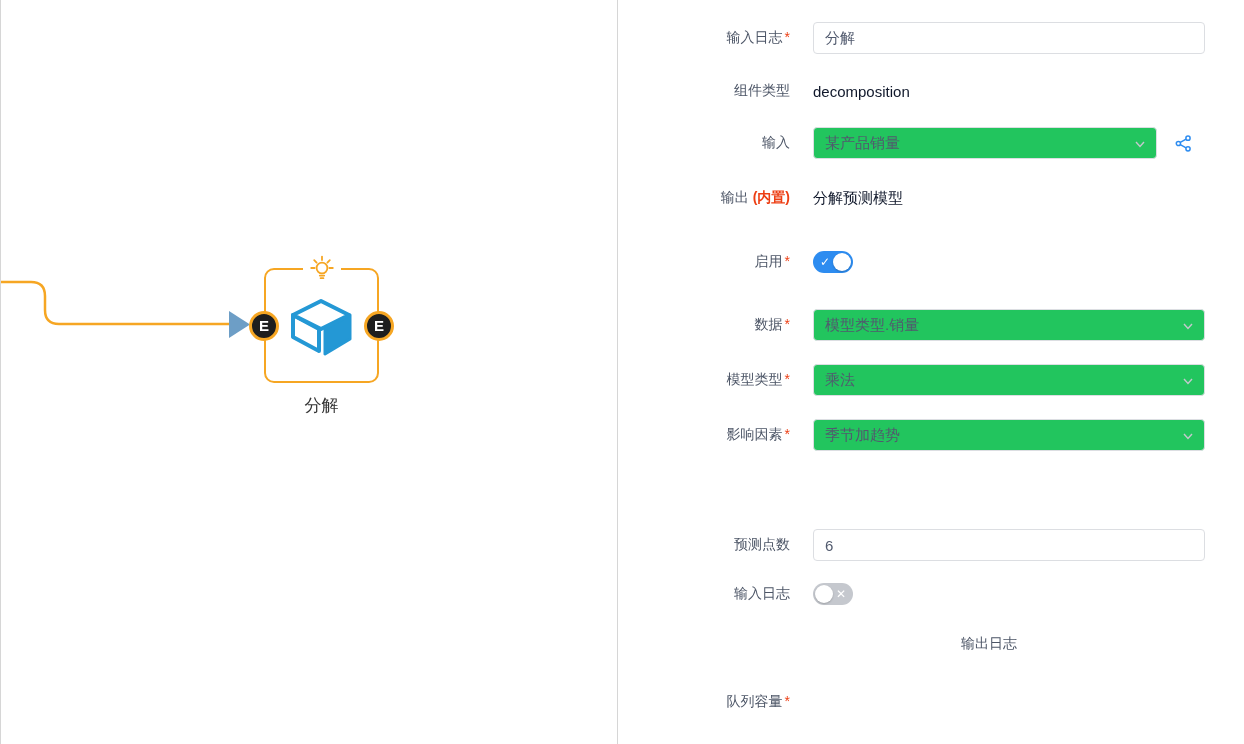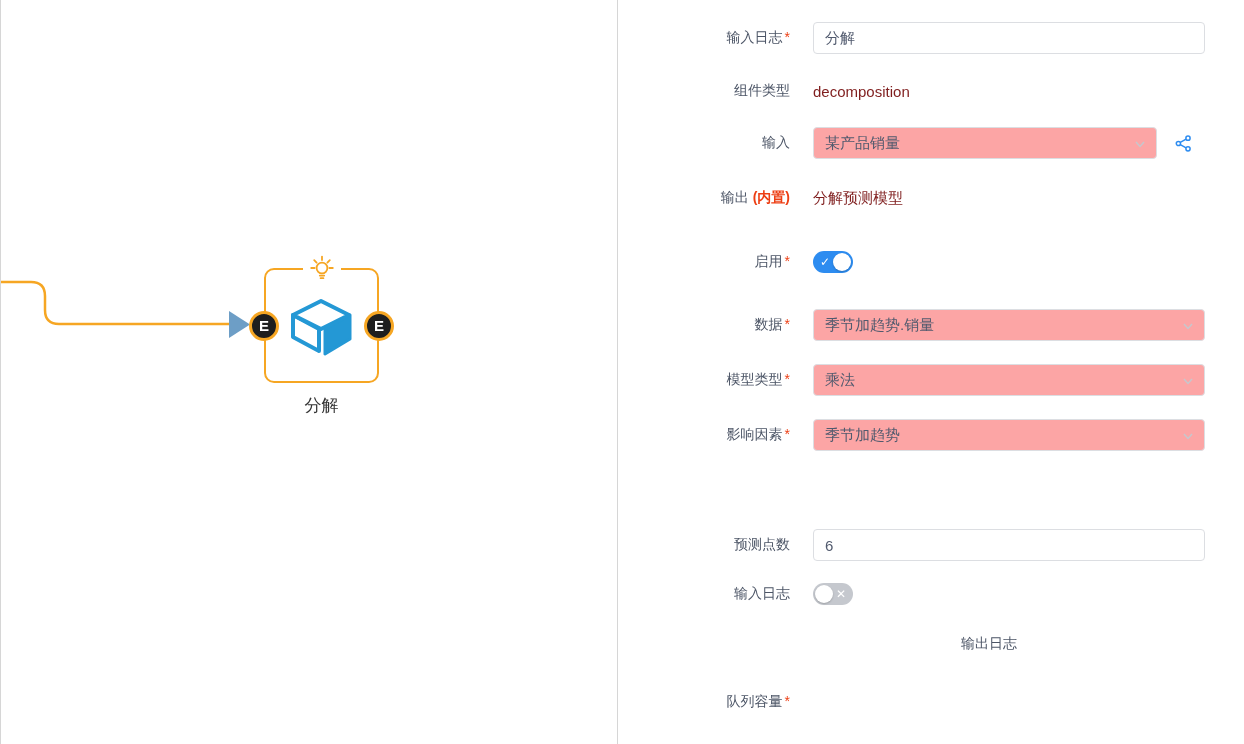--- a/index.html
+++ b/index.html
@@ -31,25 +31,25 @@
     display:flex; align-items:center; }
   .lbl { width:172px; flex:0 0 172px; text-align:right; font-size:14px; color:#4c5566; }
   .star { color:#ed3f14; margin-left:2px; font-size:14px; }
   .suffix-red { color:#ed3f14; font-weight:bold; margin-left:4px; }
   .ctl { margin-left:23px; display:flex; align-items:center; }
 
   .txt-input { width:392px; height:32px; border:1px solid #dcdee2; border-radius:4px;
     padding:0 11px; font-size:15px; color:#515a6e; outline:none; background:#fff;
     font-family:"Liberation Sans","DejaVu Sans",sans-serif; }
   .select { position:relative; width:392px; height:32px; border:1px solid #dcdee2;
-    border-radius:4px; background:#fca5a5; display:flex; align-items:center;
+    border-radius:4px; background:#22c55e; display:flex; align-items:center;
     padding:0 30px 0 11px; font-size:15px; color:#515a6e; cursor:pointer; }
   .select.narrow { width:344px; }
   .chevron { position:absolute; right:9px; top:9px; line-height:0; }
-  .static-val { font-size:15px; color:#7f1d1d; }
+  .static-val { font-size:15px; color:#0f172a; }
 
   .toggle { position:relative; width:40px; height:22px; border-radius:11px; cursor:pointer; }
   .toggle.on  { background:#2d8cf0; }
   .toggle.off { background:#c5c8ce; }
   .knob { position:absolute; top:2px; width:18px; height:18px; border-radius:50%;
     background:#fff; box-shadow:0 1px 2px rgba(0,0,0,.2); }
   .toggle.on  .knob { right:2px; }
   .toggle.off .knob { left:2px; }
   .tg-glyph { position:absolute; top:0; height:22px; line-height:22px;
     font-size:12px; color:#fff; }
@@ -157,21 +157,21 @@
         <span class="tg-glyph">✓</span>
         <span class="knob"></span>
       </div>
     </div>
   </div>
 
   <div class="row r5">
     <div class="lbl"><span>数据</span><span class="star">*</span></div>
     <div class="ctl">
       <div class="select">
-        <span>季节加趋势.销量</span>
+        <span>模型类型.销量</span>
         <span class="chevron">
           <svg width="14" height="14" viewBox="0 0 14 14">
             <polyline points="3,5 7,9.5 11,5" fill="none" stroke="#c5c8ce" stroke-width="1.4"></polyline>
           </svg>
         </span>
       </div>
     </div>
   </div>
 
   <div class="row r7">

